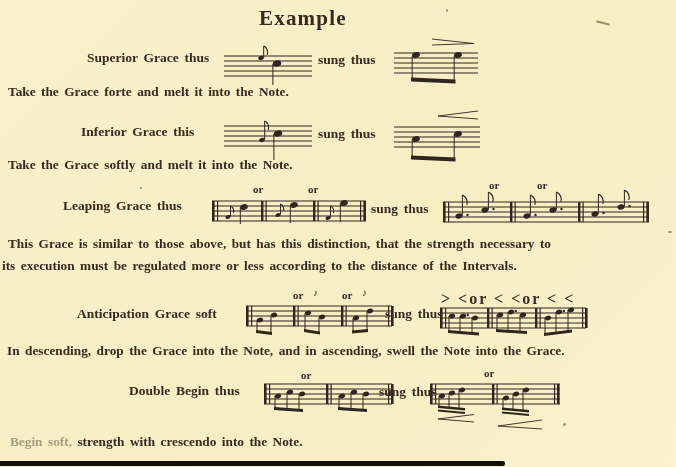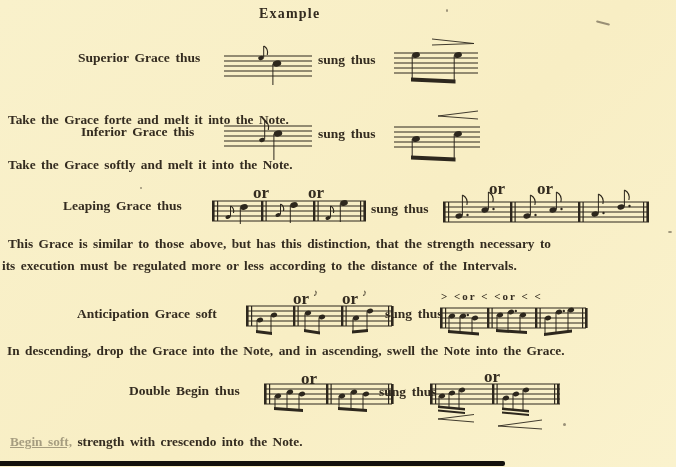--- a/index.html
+++ b/index.html
@@ -3,41 +3,41 @@
 <meta charset="utf-8">
 <style>
   html,body{margin:0;padding:0;}
   body{
     width:676px;height:467px;position:relative;overflow:hidden;
     background:linear-gradient(135deg,#f9f1cb 0%,#f8eec4 55%,#faf2cd 100%);
     font-family:"Liberation Serif","DejaVu Serif",serif;
     color:#342c20;
   }
   .abs{position:absolute;white-space:nowrap;}
-  .title{font-size:14px;font-weight:700;letter-spacing:1.2px;}
+  .title{font-size:21px;font-weight:700;letter-spacing:1.2px;}
   .lbl{font-size:13.5px;font-weight:700;word-spacing:0.18em;}
   .cap{font-size:13.3px;font-weight:700;word-spacing:0.16em;}
-  .or{font-size:17px;font-weight:700;text-align:right;}
-  .dyn{font-size:11px;font-weight:700;letter-spacing:2px;}
+  .or{font-size:11px;font-weight:700;text-align:right;}
+  .dyn{font-size:16px;font-weight:700;letter-spacing:2px;}
   .gn{font-size:10px;font-weight:700;}
-  .faded{opacity:0.42;text-decoration:underline;}
+  .faded{opacity:0.42;}
   svg{display:block;overflow:visible;}
   .st line{stroke:#2d271d;stroke-width:1;}
   .st .thin{stroke-width:0.9;}
   .st ellipse,.st rect,.st polygon,.st circle{fill:#2d271d;}
   .st path{stroke:#2d271d;stroke-width:1.1;fill:none;}
   .speck{position:absolute;background:#4a4134;border-radius:50%;opacity:.55;}
   .bottombar{position:absolute;left:0;top:461px;width:505px;height:5px;background:#14110c;border-radius:0 2px 2px 0;}
 </style>
 </head>
 <body>
 
 <div class="abs title" style="left:259px;top:6px;">Example</div>
 
-<div class="abs lbl" style="left:78px;top:50px;">Superior Grace thus</div>
+<div class="abs lbl" style="left:87px;top:50px;">Superior Grace thus</div>
 
 <div class="abs" style="left:224px;top:44px;">
   <svg class="st" width="88" height="42" viewBox="0 0 88 42">
     <line x1="0" y1="12" x2="88" y2="12"></line>
       <line x1="0" y1="17" x2="88" y2="17"></line>
       <line x1="0" y1="22" x2="88" y2="22"></line>
       <line x1="0" y1="27" x2="88" y2="27"></line>
       <line x1="0" y1="32" x2="88" y2="32"></line>
     <ellipse cx="37" cy="14" rx="2.8" ry="2.1" transform="rotate(-15 37 14)"></ellipse>
     <line x1="39.7" y1="13.5" x2="39.7" y2="2"></line>
@@ -59,21 +59,21 @@
       <line x1="0" y1="36" x2="84" y2="36"></line>
       <line x1="0" y1="41" x2="84" y2="41"></line>
     <ellipse cx="22" cy="23" rx="4" ry="2.8" transform="rotate(-15 22 23)"></ellipse>
     <line x1="18.2" y1="23.5" x2="18.2" y2="47"></line>
     <ellipse cx="64" cy="23" rx="4" ry="2.8" transform="rotate(-15 64 23)"></ellipse>
     <line x1="60.2" y1="23.5" x2="60.2" y2="49"></line>
     <polygon points="17,45.5 61.5,47.5 61.5,51.5 17,49.5"></polygon>
   </svg>
 </div>
 
-<div class="abs cap" style="left:8px;top:84px;margin-top:28px;">Take the Grace forte and melt it into the Note.</div>
+<div class="abs cap" style="left:8px;top:84px;">Take the Grace forte and melt it into the Note.</div>
 
 <div class="abs lbl" style="left:81px;top:124px;">Inferior Grace this</div>
 
 <div class="abs" style="left:224px;top:116px;">
   <svg class="st" width="88" height="46" viewBox="0 0 88 46">
     <line x1="0" y1="10" x2="88" y2="10"></line>
       <line x1="0" y1="15" x2="88" y2="15"></line>
       <line x1="0" y1="20" x2="88" y2="20"></line>
       <line x1="0" y1="25" x2="88" y2="25"></line>
       <line x1="0" y1="30" x2="88" y2="30"></line>

